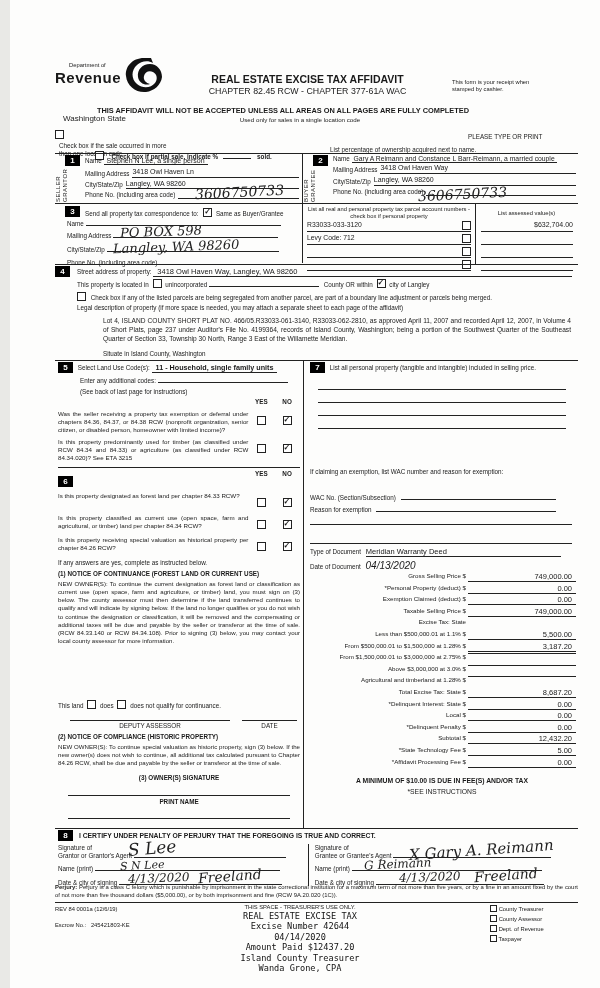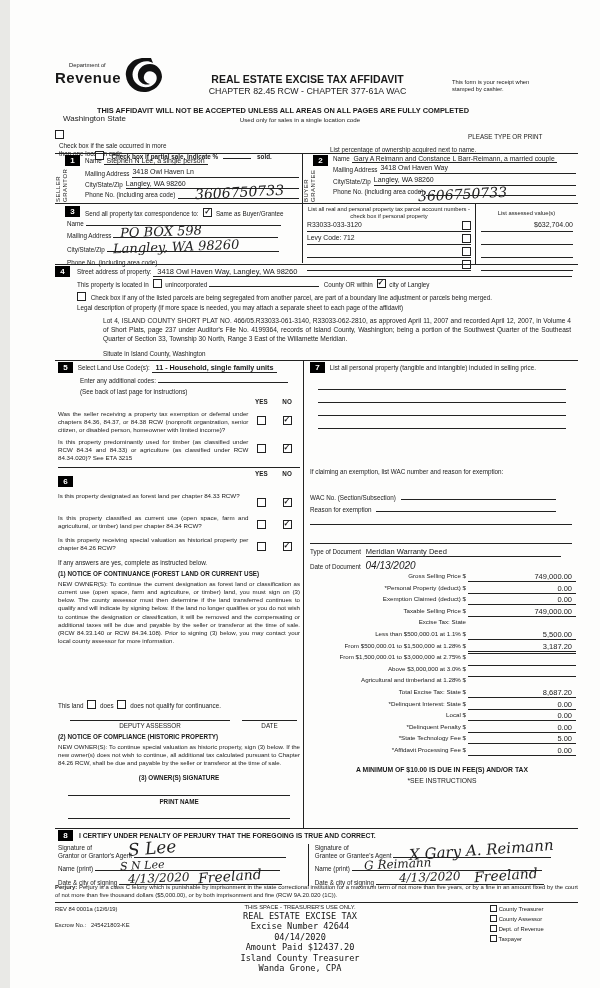--- a/index.html
+++ b/index.html
@@ -361,20 +361,24 @@
       </div>
     <div class="taxrow">
         <span class="tl">Local  $</span>
         <span class="tu">0.00</span>
       </div>
     <div class="taxrow">
         <span class="tl">*Delinquent Penalty  $</span>
         <span class="tu">0.00</span>
       </div>
     <div class="taxrow">
+        <span class="tl">Subtotal  $</span>
+        <span class="tu">12,432.20</span>
+      </div>
+    <div class="taxrow">
         <span class="tl">*State Technology Fee  $</span>
         <span class="tu">5.00</span>
       </div>
     <div class="taxrow">
         <span class="tl">*Affidavit Processing Fee  $</span>
         <span class="tu">0.00</span>
       </div>
     <div class="b ctr" style="font-size:6.8px;margin-top:8px;">A MINIMUM OF $10.00 IS DUE IN FEE(S) AND/OR TAX</div>
     <div class="ctr" style="font-size:6.8px;margin-top:4px;">*SEE INSTRUCTIONS</div>
   </div>

